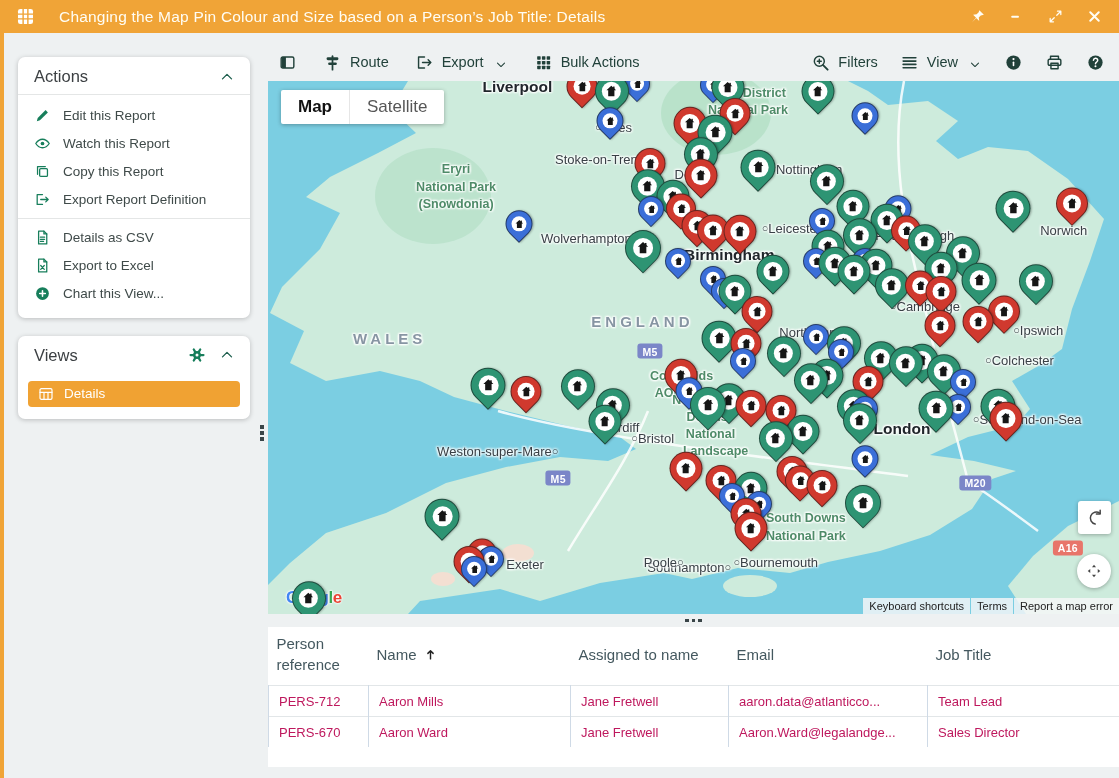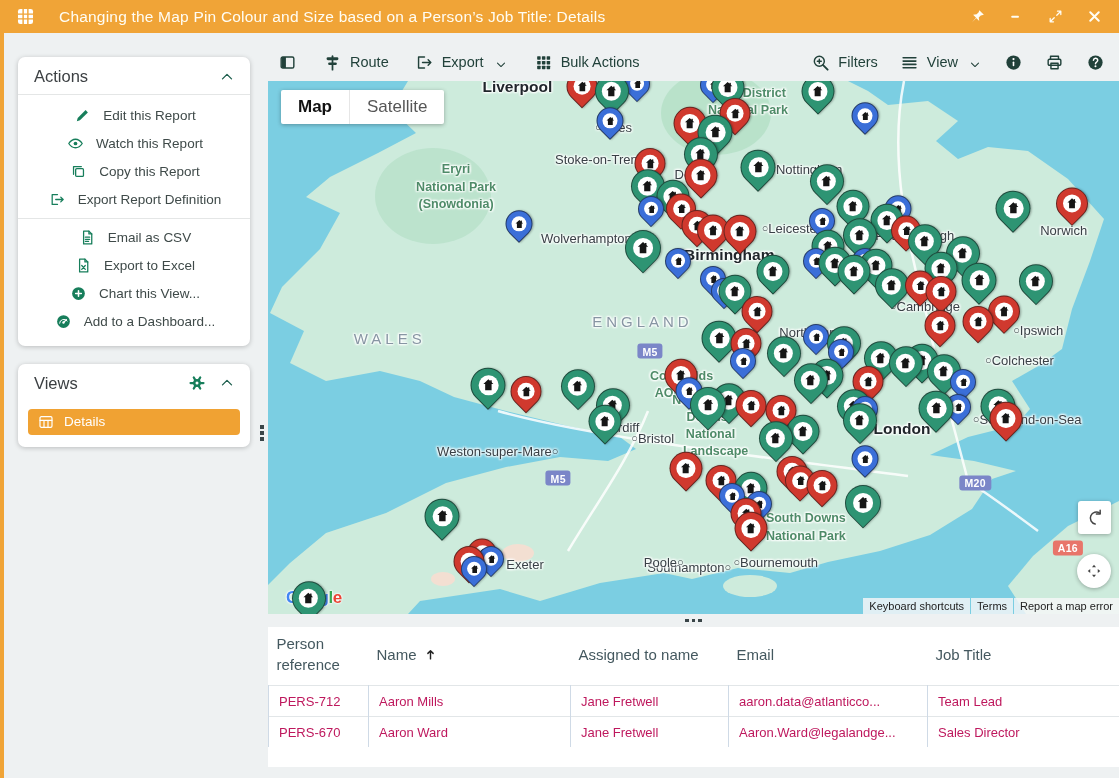--- a/index.html
+++ b/index.html
@@ -24,21 +24,21 @@
          margin:16px 18px 0 14px;overflow:hidden;}
   .panel.actions{margin-top:24px;}
   .panel.views{margin-top:18px;}
   .panel-head{display:flex;align-items:center;padding:10px 14px 8px 16px;
               border-bottom:1px solid #E4E6E6;}
   .panel-title{font-size:16.5px;color:#3C4043;flex:1;}
   .panel-head .hicon{width:18px;height:18px;margin-right:12px;cursor:pointer;}
   .collapse{width:18px;height:18px;color:#1E5F4E;cursor:pointer;}
   .action-list{padding:6px 0 10px 0;}
   .action-item{display:flex;align-items:flex-start;padding:5.5px 14px 5.5px 16px;cursor:pointer;
-               font-size:13.5px;color:#3F4A49;line-height:17px;justify-content:center;}
+               font-size:13.5px;color:#3F4A49;line-height:17px;}
   .action-item .aicon{width:17px;height:17px;margin-right:12px;flex:0 0 auto;color:#177E5B;}
   .action-item.divided{border-top:1px solid #E4E6E6;margin-top:5px;padding-top:10px;}
   .view-item{display:flex;align-items:center;margin:8px 10px 12px 10px;padding:4px 10px;height:18px;
              border-radius:4px;color:#fff;font-size:13.5px;font-weight:500;cursor:pointer;}
   .view-item .vicon{width:16px;height:16px;margin-right:10px;color:#fff;}
   .side-grip{position:absolute;right:2px;top:392px;width:8px;height:24px;display:flex;
              flex-direction:column;gap:2.5px;align-items:center;cursor:col-resize;}
   .side-grip i{width:3.5px;height:3.5px;background:#3A4548;display:block;}
   
   .toolbar{height:34px;margin-top:12px;display:flex;align-items:center;padding:0 14px 0 10px;
@@ -54,21 +54,21 @@
   .maptype{position:absolute;left:13px;top:9px;z-index:30;display:flex;background:#fff;
            box-shadow:0 1px 4px rgba(0,0,0,.3);border-radius:2px;font-size:17px;}
   .maptype .mt{padding:7px 17px;cursor:pointer;color:#565656;}
   .maptype .mt.sel{font-weight:700;color:#111;}
   .maptype .mt + .mt{border-left:1px solid #E6E6E6;}
   .mlabel{position:absolute;transform:translate(-50%,-50%);white-space:nowrap;z-index:3;
           text-shadow:-1px -1px 2px #fff,1px -1px 2px #fff,-1px 1px 2px #fff,1px 1px 2px #fff;}
   .mlabel.city{font-size:13px;color:#394046;font-weight:500;}
   .mlabel.city-lg{font-size:15.5px;color:#20262B;font-weight:600;}
   .mlabel.park{font-size:12.5px;color:#4E8B68;font-weight:600;}
-  .mlabel.region{font-size:15px;color:#8795A3;letter-spacing:4px;font-weight:400;}
+  .mlabel.region{font-size:15px;color:#8795A3;letter-spacing:4px;font-weight:700;}
   .mlabel .dot{font-weight:400;font-size:11px;vertical-align:1px;}
   .rbadge{position:absolute;transform:translate(-50%,-50%);z-index:3;color:#fff;font-size:10.5px;
           font-weight:700;padding:1.5px 5px;border-radius:3px;letter-spacing:.3px;}
   .pin{position:absolute;transform:translate(-50%,-58%);}
   .pin-head{border-radius:50% 50% 50% 0;transform:rotate(-45deg);display:flex;align-items:center;
             justify-content:center;border:1.5px solid rgba(20,20,20,.55);box-sizing:border-box;
             box-shadow:1px 1px 2px rgba(0,0,0,.25);}
   .pin-circ{width:60%;height:60%;background:#fff;border-radius:50%;display:flex;align-items:center;
             justify-content:center;transform:rotate(45deg);}
   .pin-circ svg{width:78%;height:78%;display:block;}
@@ -176,45 +176,36 @@
                 <path d="M9.5 12H20M20 12l-3.4-3.4M20 12l-3.4 3.4" fill="none" stroke="currentColor" stroke-width="1.8" stroke-linecap="round" stroke-linejoin="round"></path>
               </svg></span>
                <span>Export Report Definition</span>
           </div>
           <div class="action-item divided">
             <span class="aicon"><svg viewBox="0 0 24 24">
                 <path d="M6.5 3h7.5l4 4v14h-11.5z" fill="none" stroke="currentColor" stroke-width="1.8" stroke-linecap="round" stroke-linejoin="round"></path>
                 <path d="M14 3v4h4" fill="none" stroke="currentColor" stroke-width="1.8" stroke-linecap="round" stroke-linejoin="round"></path>
                 <path d="M9 11.5h6M9 14.5h6M9 17.5h4.5" fill="none" stroke="currentColor" stroke-width="1.8" stroke-linecap="round" stroke-linejoin="round"></path>
               </svg></span>
-               <span>Email as CSV</span>
+               <span>Details as CSV</span>
           </div>
           <div class="action-item">
             <span class="aicon"><svg viewBox="0 0 24 24">
                 <path d="M6.5 3h7.5l4 4v14h-11.5z" fill="none" stroke="currentColor" stroke-width="1.8" stroke-linecap="round" stroke-linejoin="round"></path>
                 <path d="M14 3v4h4" fill="none" stroke="currentColor" stroke-width="1.8" stroke-linecap="round" stroke-linejoin="round"></path>
                 <path d="M9.5 12l5 5.5M14.5 12l-5 5.5" fill="none" stroke="currentColor" stroke-width="1.8" stroke-linecap="round" stroke-linejoin="round"></path>
               </svg></span>
                <span>Export to Excel</span>
           </div>
           <div class="action-item">
             <span class="aicon"><svg viewBox="0 0 24 24">
                 <circle cx="12" cy="12" r="9" fill="currentColor"></circle>
                 <path d="M12 8v8M8 12h8" stroke="#fff" stroke-width="2.2" stroke-linecap="round"></path>
               </svg></span>
                <span>Chart this View...</span>
-          </div>
-          <div class="action-item">
-            <span class="aicon"><svg viewBox="0 0 24 24">
-                <circle cx="12" cy="12" r="9" fill="currentColor"></circle>
-                <path d="M12 13.5l4.2-4.2" stroke="#fff" stroke-width="1.8" stroke-linecap="round"></path>
-                <circle cx="12" cy="13.5" r="1.7" fill="#fff"></circle>
-                <path d="M6.5 15a6 6 0 0111-3.3" stroke="#fff" stroke-width="1.4" fill="none"></path>
-              </svg></span>
-               <span>Add to a Dashboard...</span>
           </div>
         </div>
     </div>
 
     <div class="panel views">
       <div class="panel-head" style="border-bottom:none;">
         <span class="panel-title">Views</span>
         <span class="hicon" id="gearIcon"><svg viewBox="0 0 24 24" style="color:#177E5B">
               <g fill="currentColor">
                 <circle cx="12" cy="12" r="5.2"></circle>

